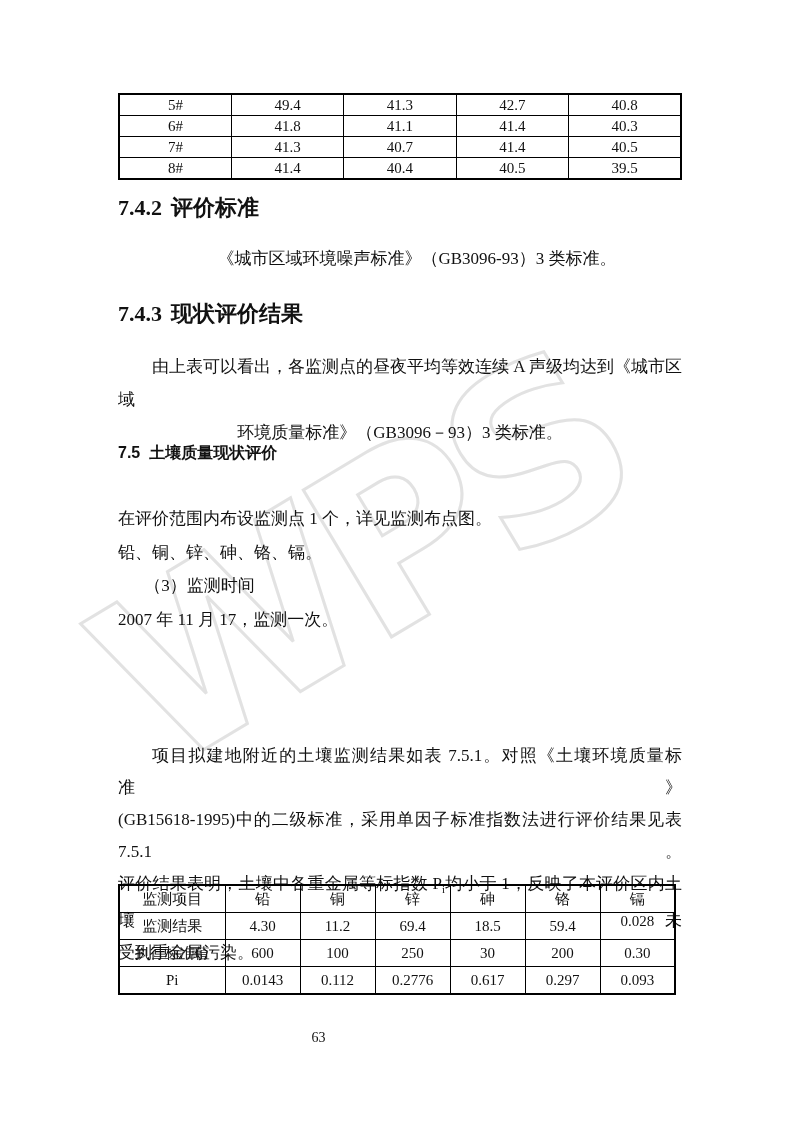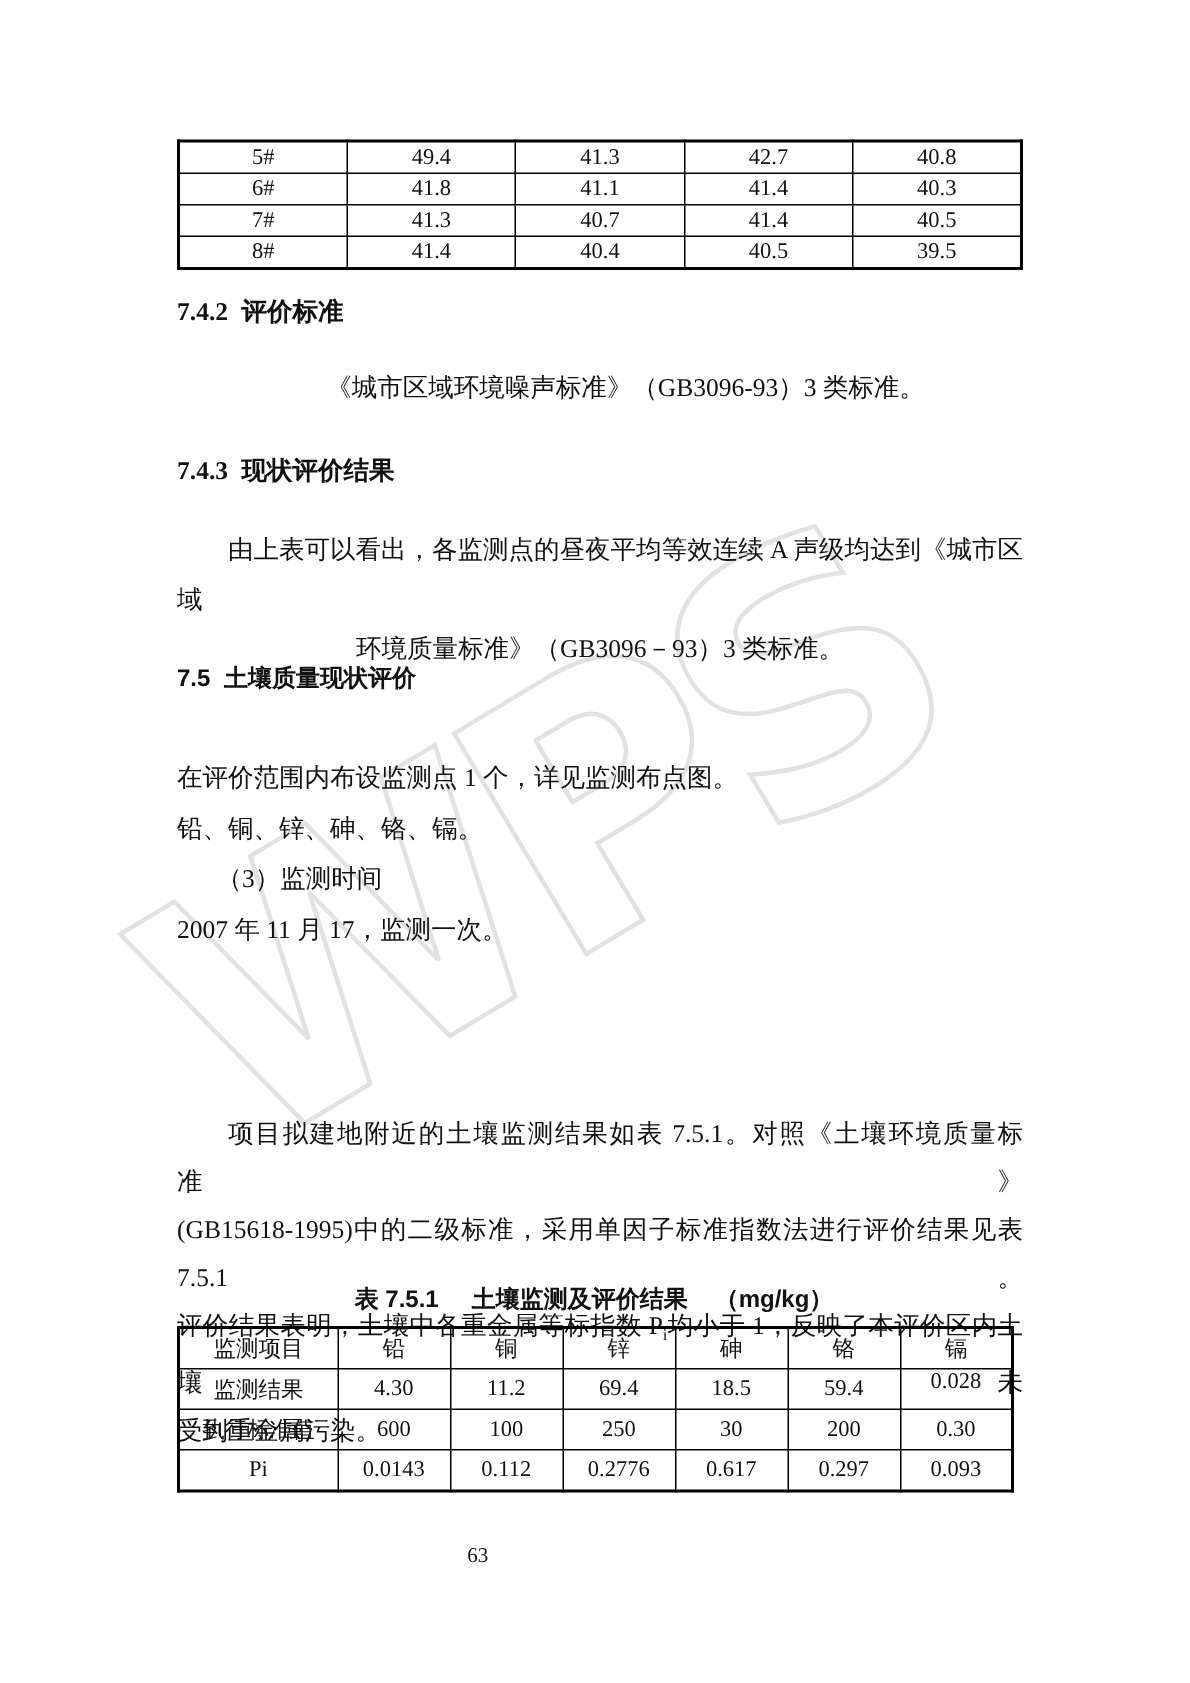--- a/index.html
+++ b/index.html
@@ -15,21 +15,21 @@
     transform:rotate(-31deg); z-index:0; pointer-events:none;
   }
   .watermark span {
     font-family:"DejaVu Sans","Liberation Sans",sans-serif; font-weight:bold;
     font-size:235px; letter-spacing:-14px; line-height:1;
     color:transparent; -webkit-text-stroke:3px #e2e2e2;
   }
   
   .blk { position:absolute; left:118px; width:564px; z-index:1; }
   .h2  { position:absolute; left:118px; width:600px; z-index:1;
-         font-weight:bold; font-size:17px; line-height:30px; }
+         font-weight:bold; font-size:22px; line-height:30px; }
   .h2 .ttl { margin-left:9px; }
   .num-sans { font-family:"Liberation Sans","DejaVu Sans",sans-serif; }
   .body-line { font-size:17px; line-height:34px;text-align:center; }
   .indent2 { text-indent:2em; }
   .indent15 { text-indent:1.55em; }
   .fj { text-align:justify; text-align-last:justify; }
   .list-block div { font-size:17px; line-height:33.5px; }
   .para32 div { font-size:17px; line-height:32px; }
   sub { font-size:11px; }
   
@@ -124,23 +124,20 @@
     <div>2007 年 11 月 17，监测一次。</div>
   </div>
 
   <div class="blk para32" style="top:740px">
     <div class="indent2 fj">项目拟建地附近的土壤监测结果如表 7.5.1。对照《土壤环境质量标准》</div>
     <div class="fj">(GB15618-1995)中的二级标准，采用单因子标准指数法进行评价结果见表7.5.1。</div>
     <div class="fj"><span>评价结果表明，土壤中各重金属等标指数 P</span><sub>i</sub><span>均小于 1，反映了本评价区内土壤未</span></div>
     <div>受到重金属污染。</div>
   </div>
 
-  <div class="caption">
-    <span class="cap-label">表 7.5.1</span><span class="cap-title">土壤监测及评价结果</span><span>（mg/kg）</span>
-  </div>
 
   <table class="doc-table soil">
     <colgroup>
       <col style="width:106px">
         <col style="width:75px">
         <col style="width:75px">
       <col style="width:75px">
         <col style="width:75px">
         <col style="width:75px">
         <col style="width:75px">

